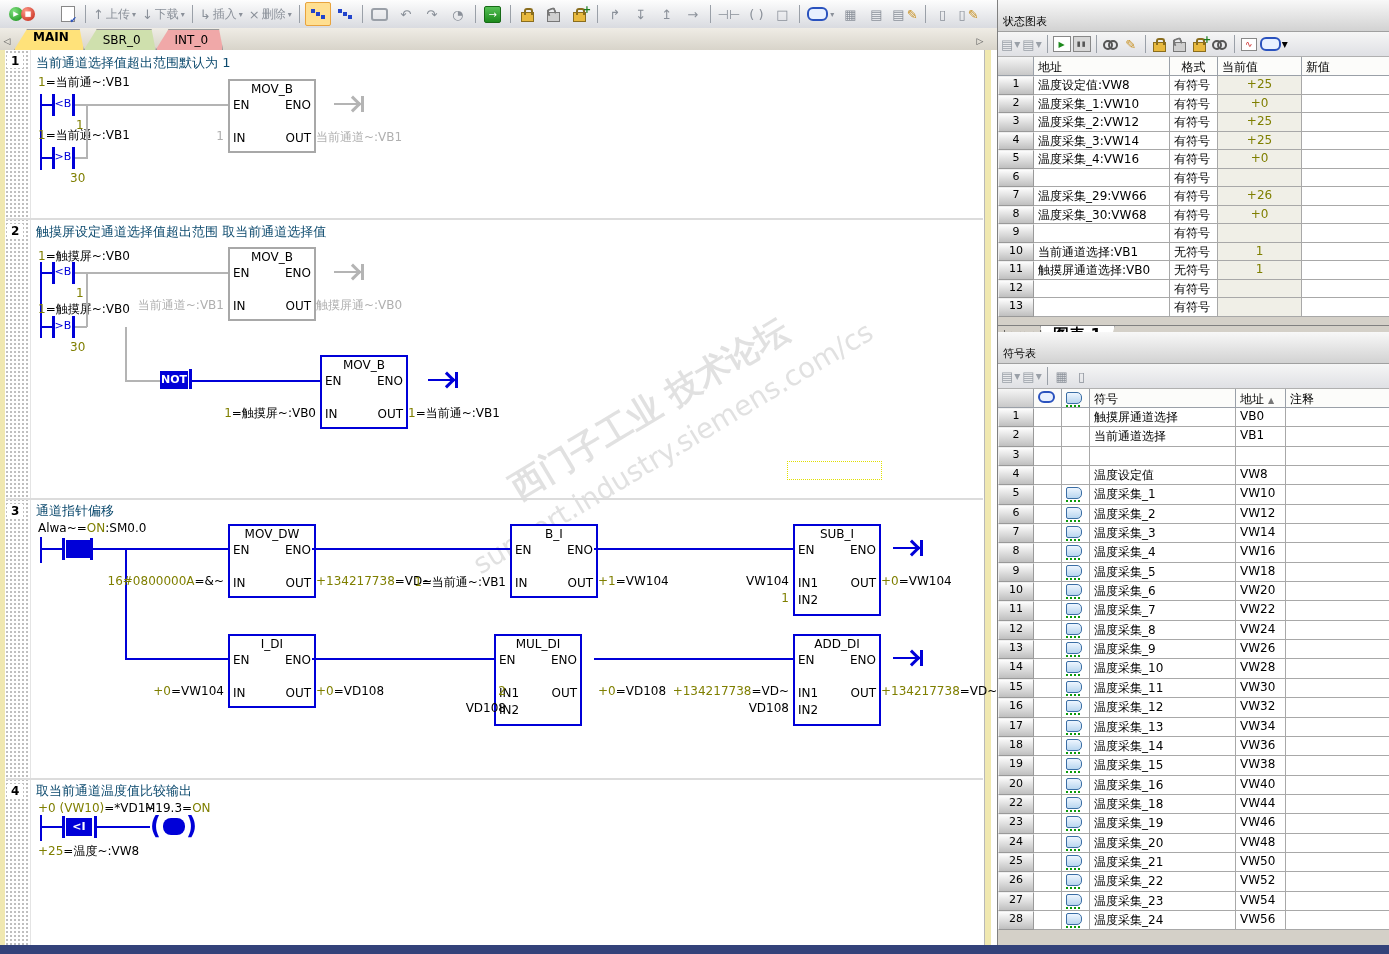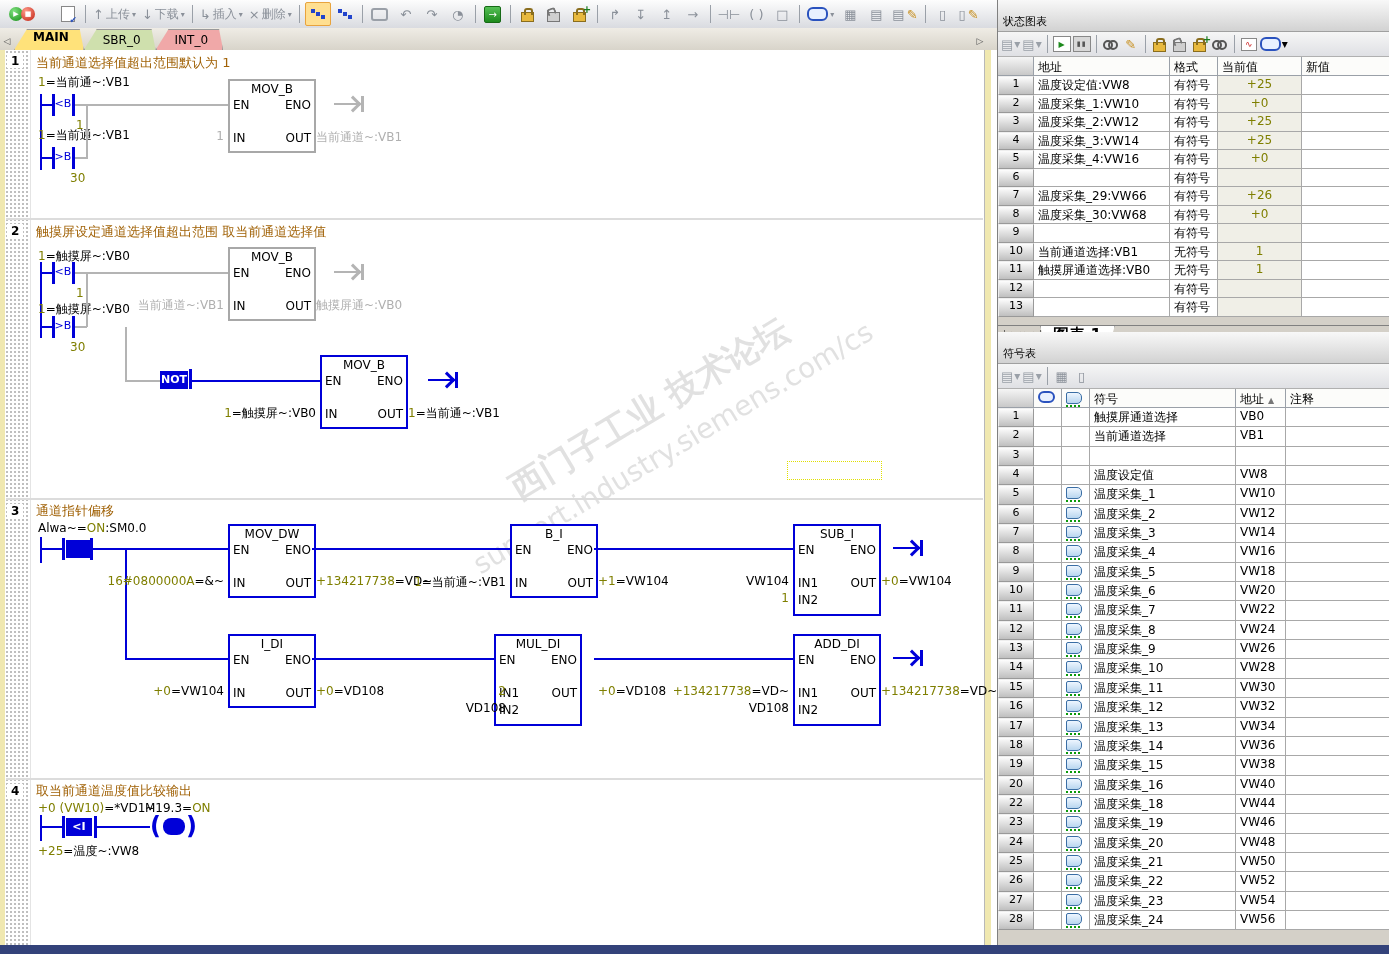--- a/index.html
+++ b/index.html
@@ -60,21 +60,21 @@
 
   
   .editor{position:absolute;left:0;top:50px;width:997px;height:895px;background:#fff;overflow:hidden;}
   .lmargin{position:absolute;left:0;top:0;bottom:0;width:5px;background:#f0e8b0;}
   .rmargin{position:absolute;left:984px;top:0;bottom:0;width:6px;background:#f0e8b0;border-left:1px solid #b8b8b8;}
   .gutter{position:absolute;left:5px;top:0;bottom:0;width:25px;
     background-image:radial-gradient(#bfbfbf 0.8px,transparent 1px);background-size:4px 4px;
     border-right:1px solid #e4e4e4;}
   .netsep{position:absolute;left:6px;width:977px;height:2px;background:#dcdcdc;}
   .netnum{position:absolute;font-weight:bold;font-size:12px;background:#fff;padding:0 4px;}
-  .nettitle{position:absolute;color:#a16207;font-size:13px;white-space:nowrap;}
+  .nettitle{position:absolute;color:#0c4a6e;font-size:13px;white-space:nowrap;}
   .ll{position:absolute;font-size:12px;white-space:nowrap;}
   .r{transform:translateX(-100%);}
   .co{color:#7f7f00;}
   .c-o{color:#7f7f00;} .c-k{color:#000;} .c-g{color:#b0b0b0;}
   .wh{position:absolute;height:2px;} .wv{position:absolute;width:2px;}
   .cb{background:#0000d8;} .cg{background:#b4b4b4;}
   .bar{position:absolute;width:3px;height:22px;background:#0000d8;}
   .opb{position:absolute;width:20px;text-align:center;font-size:11px;color:#0000d8;}
   .fill{position:absolute;background:#0000d8;}
   .whiteop{color:#fff;font-weight:bold;font-size:11px;text-align:center;}
@@ -123,21 +123,21 @@
   .corner{background:linear-gradient(#f5f5f5,#c8c8c8);}
   .scrow,.strow{display:flex;}
   .scrow{height:18.5px;} .strow{height:19.35px;}
   .schd,.sthd{width:36px;background:linear-gradient(#fdfdfd,#bfbfbf);border:1px solid #999;
       border-top-color:#eee;border-left-color:#eee;box-sizing:border-box;
       text-align:center;font-size:11px;overflow:hidden;}
   .scc,.stc{border-right:1px solid #a8a8a8;border-bottom:1px solid #a8a8a8;padding:1px 4px;
       font-size:12px;white-space:nowrap;overflow:hidden;box-sizing:border-box;background:#fff;}
   .scc.a{width:136px;} .scc.f{width:48px;} .scc.v{width:84px;background:#f0efe7;color:#7f7f00;text-align:center;}
   .scc.nv{flex:1;}
-  .w-a{width:136px;} .w-f{width:48px;} .w-v{width:84px;} .w-nv{flex:1;}
+  .w-a{width:136px;} .w-f{width:48px;text-align:center;} .w-v{width:84px;} .w-nv{flex:1;}
   .stc.i1{width:28px;} .stc.i2{width:28px;} .stc.s{width:146px;} .stc.ad{width:50px;} .stc.no{flex:1;}
   .wi-i{width:28px;} .wi-s{width:146px;} .wi-ad{width:50px;} .wi-no{flex:1;}
   .sort{font-size:8px;color:#777;margin-left:4px;}
   .sym-ico{display:inline-block;width:14px;height:10px;border:1px solid #3a6ea5;
       background:linear-gradient(#eef6ff,#b9d6ef);border-radius:2px 5px 5px 2px;position:relative;top:1px;}
   .sym-ico::after{content:"";position:absolute;left:-1px;right:1px;bottom:-4px;height:2px;
       background:repeating-linear-gradient(90deg,#0a9a0a 0 2px,transparent 2px 4px);}
   .rowsbox{overflow:hidden;background:#d4d0c8;}
 
   .tabstrip{height:20px;background:#d4d0c8;border-top:1px solid #808080;display:flex;align-items:flex-start;}

